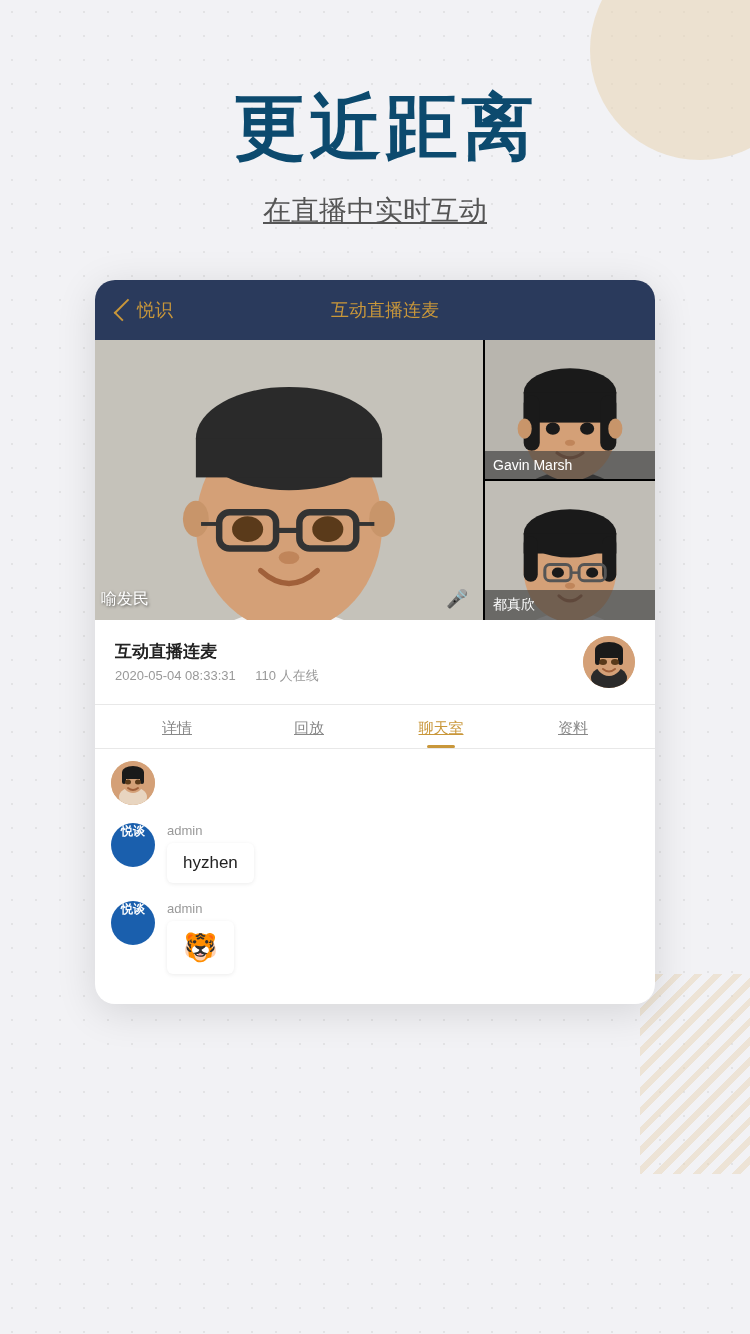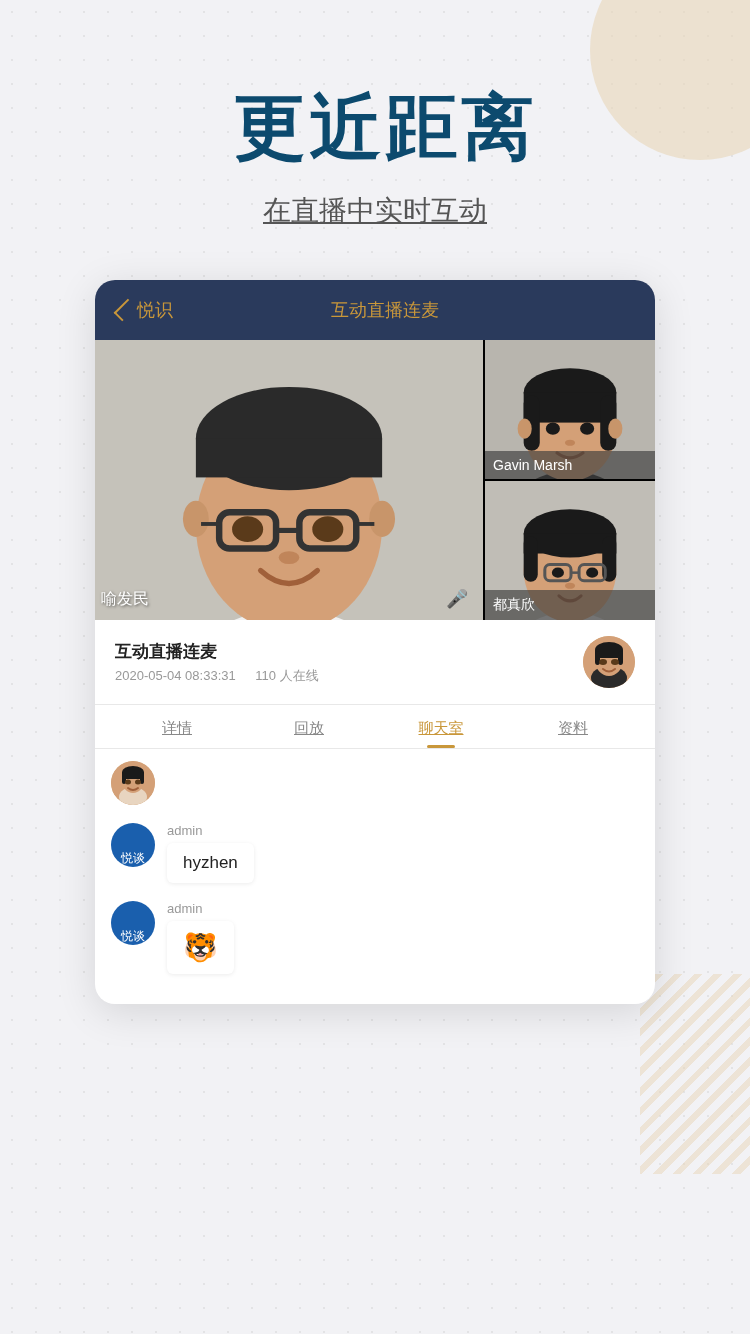--- a/index.html
+++ b/index.html
@@ -250,24 +250,24 @@
       align-items: flex-start;
       margin-bottom: 18px;
     }
     .chat-avatar {
       width: 44px;
       height: 44px;
       border-radius: 50%;
       margin-right: 12px;
       flex-shrink: 0;
       display: flex;
-      align-items: flex-end;
+      align-items: flex-start;
       justify-content: center;
       font-size: 13px;
-      font-weight: 400;
+      font-weight: 700;
       color: #fff;
       overflow: hidden;
     }
     .chat-avatar.photo {
       background: #d4a77a;
     }
     .chat-avatar.brand {
       background: #1a5fad;
     }
     .chat-content {

